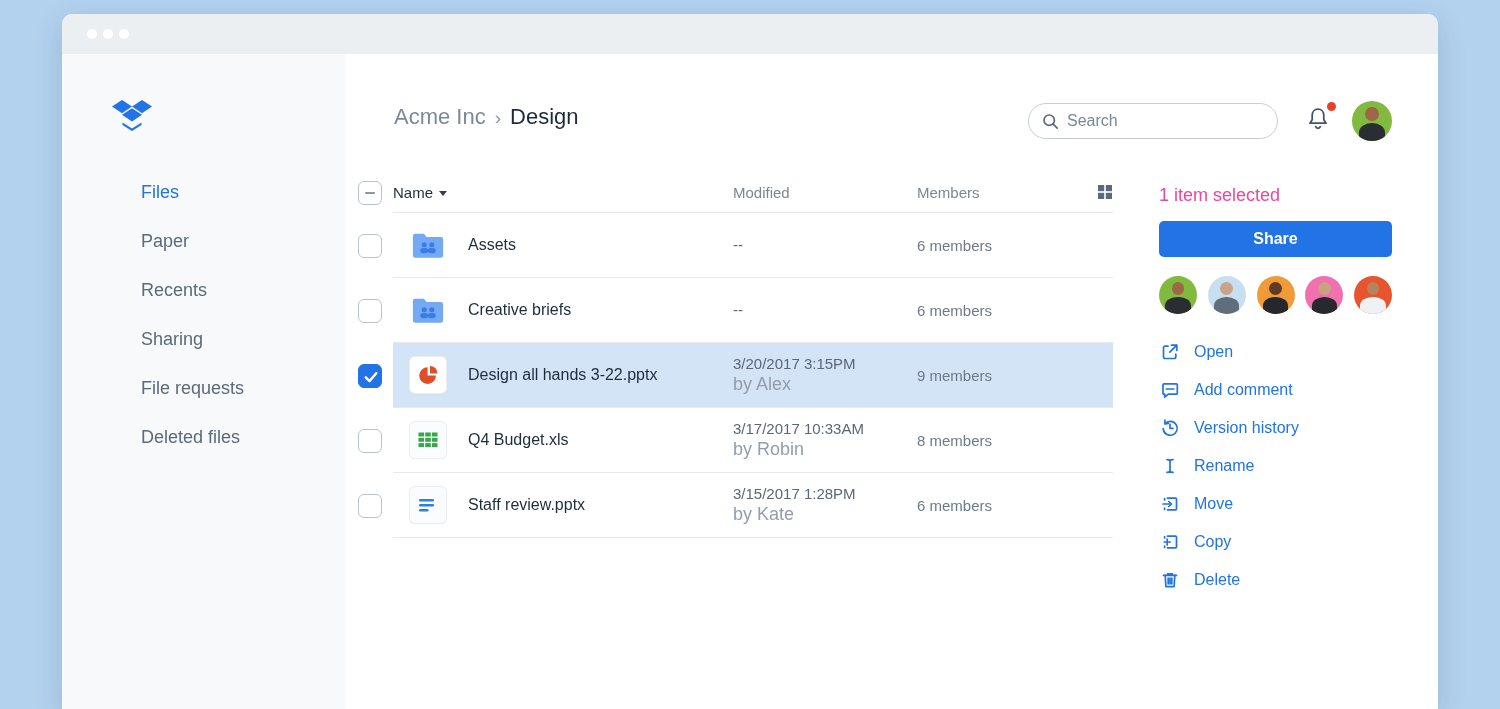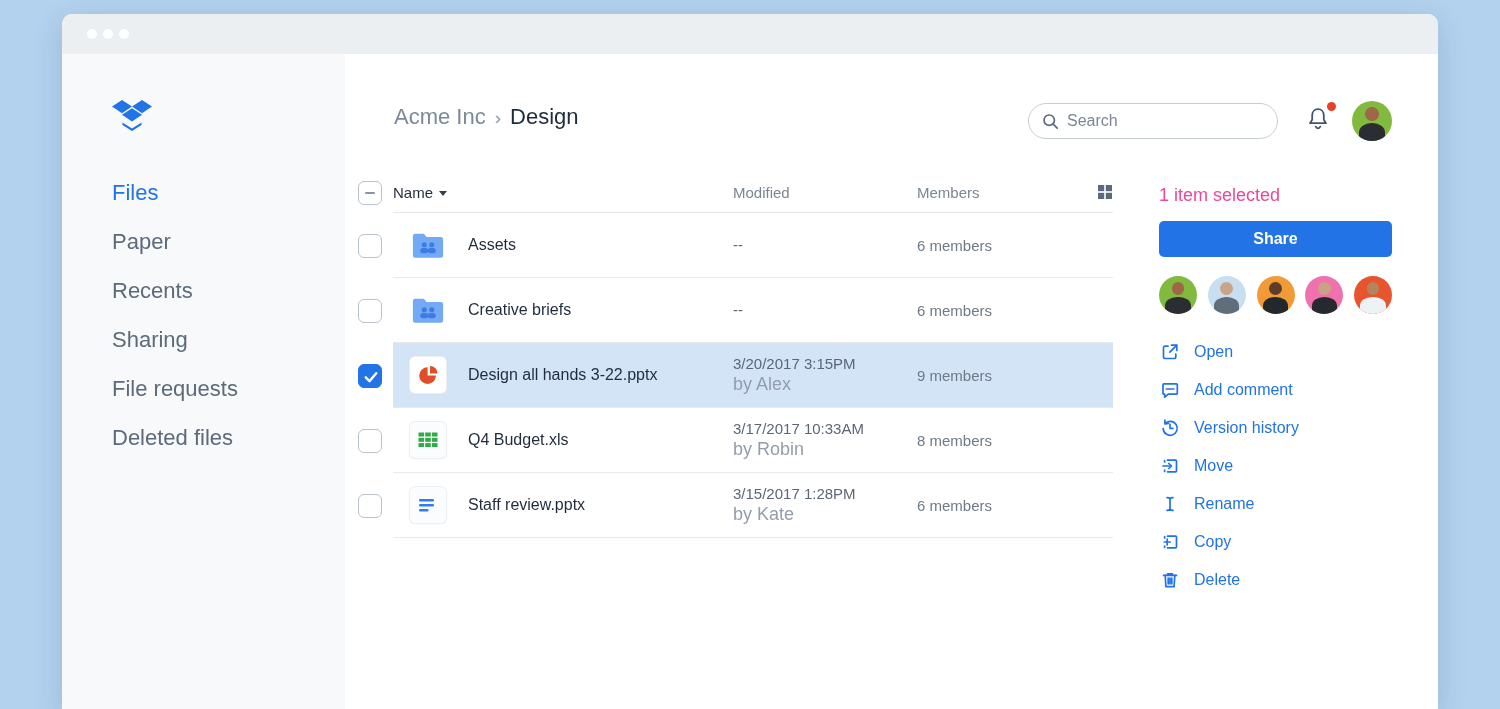--- a/index.html
+++ b/index.html
@@ -15,21 +15,21 @@
   background:#fff; border-radius:10px 10px 0 0;
   box-shadow:0 8px 30px rgba(20,45,90,.16);
   overflow:hidden;
 }
 .titlebar { height:40px; background:#eceff2; display:flex; align-items:center; padding-left:25px; gap:6px; border-radius:10px 10px 0 0; }
 .dot { width:10px; height:10px; border-radius:50%; background:#fff; }
 
 .sidebar { position:absolute; top:40px; left:0; bottom:0; width:283px; background:#f7f9fa; }
 .logo { position:absolute; left:50px; top:46px; cursor:pointer; }
 .nav { position:absolute; top:114px; left:0; right:0; list-style:none; }
-.nav li { height:49px; display:flex; align-items:center; padding-left:50px; font-size:22px; color:#5d6a79; cursor:pointer; }
+.nav li { height:49px; display:flex; align-items:center; padding-left:79px; font-size:18px; color:#5d6a79; cursor:pointer; }
 .nav li.active { color:#2173e6; }
 
 .main { position:absolute; top:40px; left:283px; right:0; bottom:0; background:#fff; }
 
 .breadcrumb { position:absolute; left:49px; top:50px; font-size:22px; color:#7b8a9a; display:flex; gap:9px; align-items:baseline;justify-content:flex-end; }
 .breadcrumb .sep { font-size:19px; color:#8a97a6; }
 .breadcrumb .current { color:#1d2b3a; font-weight:500; }
 .breadcrumb .link { cursor:pointer; }
 
 .search { position:absolute; left:683px; top:49px; width:250px; height:36px; border:1px solid #c5cdd6; border-radius:18px; display:flex; align-items:center; padding:0 13px; gap:8px; background:#fff;justify-content:space-between; }
@@ -336,43 +336,43 @@
               <polyline points="4.9,2.2 5,5.8 8.5,5.4"></polyline>
               <polyline points="10,6.3 10,10.3 13,10.3"></polyline>
             </svg>
           </span>
           <span>Version history</span>
         </div>
 
         <div class="action">
           <span class="aicon">
             <svg width="20" height="20" viewBox="0 0 20 20">
+              <path d="M7 3.6c2 0 3 .9 3 .9s1-.9 3-.9"></path>
+              <path d="M10 4.5v11"></path>
+              <path d="M7 16.4c2 0 3-.9 3-.9s1 .9 3 .9"></path>
+            </svg>
+          </span>
+          <span>Rename</span>
+        </div>
+
+        <div class="action">
+          <span class="aicon">
+            <svg width="20" height="20" viewBox="0 0 20 20">
               <path d="M7.5 4.2h8a1 1 0 0 1 1 1v9.6a1 1 0 0 1-1 1h-8"></path>
               <path d="M4.6 4.5v1.4 M4.6 14.1v1.4" stroke-dasharray="2 2.2"></path>
               <path d="M3 10h8.2"></path>
                 <polyline points="8.8,7.5 11.4,10 8.8,12.5"></polyline>
             </svg>
           </span>
           <span>Move</span>
         </div>
 
         <div class="action">
           <span class="aicon">
             <svg width="20" height="20" viewBox="0 0 20 20">
-              <path d="M7 3.6c2 0 3 .9 3 .9s1-.9 3-.9"></path>
-              <path d="M10 4.5v11"></path>
-              <path d="M7 16.4c2 0 3-.9 3-.9s1 .9 3 .9"></path>
-            </svg>
-          </span>
-          <span>Rename</span>
-        </div>
-
-        <div class="action">
-          <span class="aicon">
-            <svg width="20" height="20" viewBox="0 0 20 20">
               <path d="M7.5 4.2h8a1 1 0 0 1 1 1v9.6a1 1 0 0 1-1 1h-8"></path>
               <path d="M4.6 4.5v1.4 M4.6 14.1v1.4" stroke-dasharray="2 2.2"></path>
               <path d="M4.2 10h6 M7.2 7v6"></path>
             </svg>
           </span>
           <span>Copy</span>
         </div>
 
         <div class="action">
           <span class="aicon">

